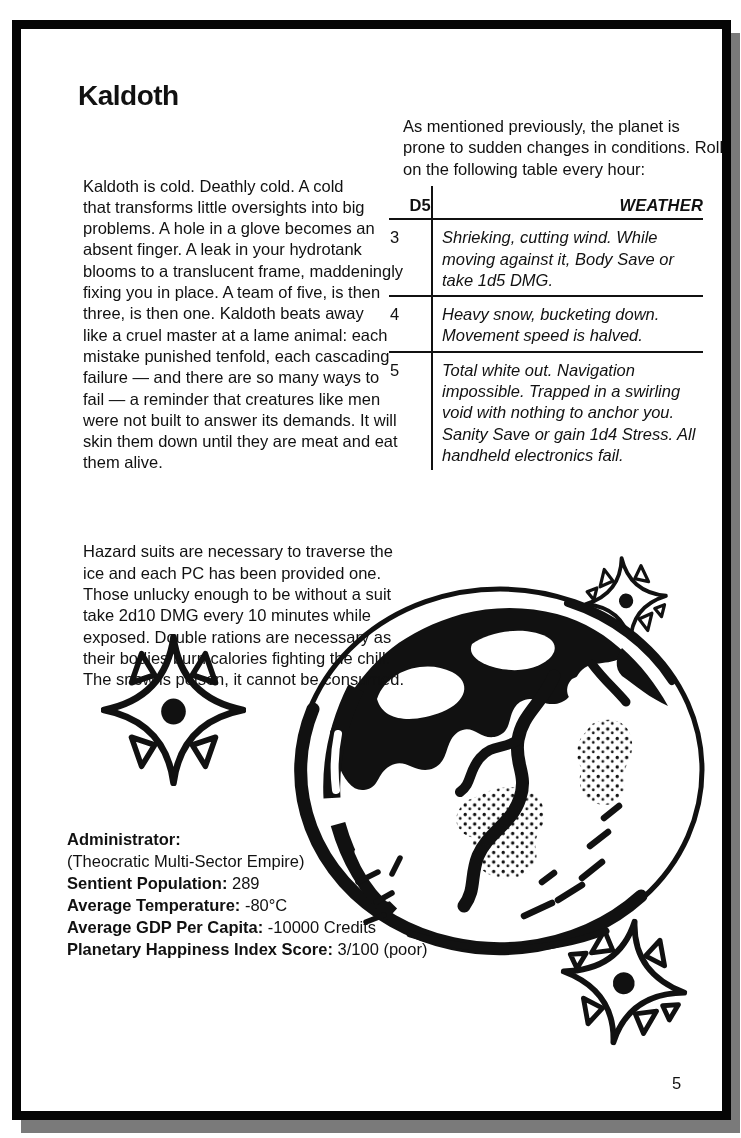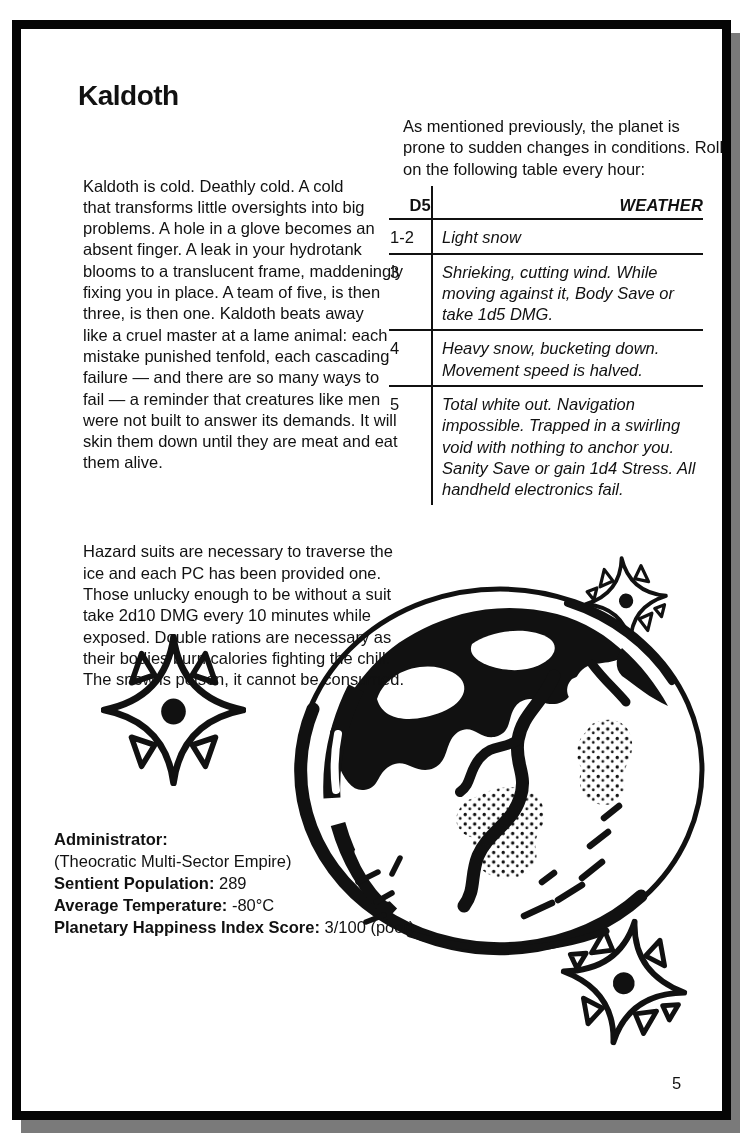--- a/index.html
+++ b/index.html
@@ -25,21 +25,21 @@
   .col-right-intro{left:395px;top:108px;width:320px;margin:8px;}
   .wtable{left:389px;top:186px;width:314px;font-size:16.5px;line-height:21.3px;}
   .wrow{display:flex;border-bottom:2px solid #111;}
   .wrow:last-child{border-bottom:none;}
   .cell-roll{
     width:41px;flex:0 0 41px;border-right:2px solid #111;
     padding:7px 0 4px 1px;white-space:pre;
   }
   .cell-weather{flex:1;padding:7px 0 4px 9px;white-space:pre;font-style:italic;}
   .whead .cell-roll,.whead .cell-weather{font-weight:bold;letter-spacing:0.2px;padding-top:9px;padding-bottom:2px;text-align:right;}
-  .info{left:54px;top:828px;font-size:16.5px;line-height:22px;}
+  .info{left:67px;top:828px;font-size:16.5px;line-height:22px;}
   .info-line{white-space:pre;}
   .lbl{font-weight:bold;}
   .page-num{left:672px;top:1074px;font-size:16.5px;}
   .illus{position:absolute;z-index:1;}
   .rot-a{transform:rotate(-6deg);}
   .rot-b{transform:rotate(10deg);}
 </style>
 </head>
 <body>
 
@@ -92,24 +92,20 @@
 </div>
 
 <p class="layer col-right-intro body-text">As mentioned previously, the planet is
 prone to sudden changes in conditions. Roll
 on the following table every hour:</p>
 
 <div class="layer wtable">
   <div class="wrow whead">
     <div class="cell-roll">D5</div>
     <div class="cell-weather">WEATHER</div>
-  </div>
-  <div class="wrow">
-    <div class="cell-roll">1-2</div>
-    <div class="cell-weather">Light snow</div>
   </div>
   <div class="wrow">
     <div class="cell-roll">3</div>
     <div class="cell-weather">Shrieking, cutting wind. While
 moving against it, Body Save or
 take 1d5 DMG.</div>
   </div>
   <div class="wrow">
     <div class="cell-roll">4</div>
     <div class="cell-weather">Heavy snow, bucketing down.
@@ -186,16 +182,17 @@
     <path d="M100,290 l8,-16"></path>
     <path d="M74,338 l18,-7"></path>
   </g>
 </svg>
 
 <div class="layer info">
   <div class="info-line"><span class="lbl">Administrator:</span><span></span></div>
   <div class="info-line"><span class="lbl"></span><span>(Theocratic Multi-Sector Empire)</span></div>
   <div class="info-line"><span class="lbl">Sentient Population: </span><span>289</span></div>
   <div class="info-line"><span class="lbl">Average Temperature: </span><span>-80°C</span></div>
+  <div class="info-line"><span class="lbl">Average GDP Per Capita: </span><span>-10000 Credits</span></div>
   <div class="info-line"><span class="lbl">Planetary Happiness Index Score: </span><span>3/100 (poor)</span></div>
 </div>
 
 <div class="layer page-num">5</div>
 
 </body></html>

